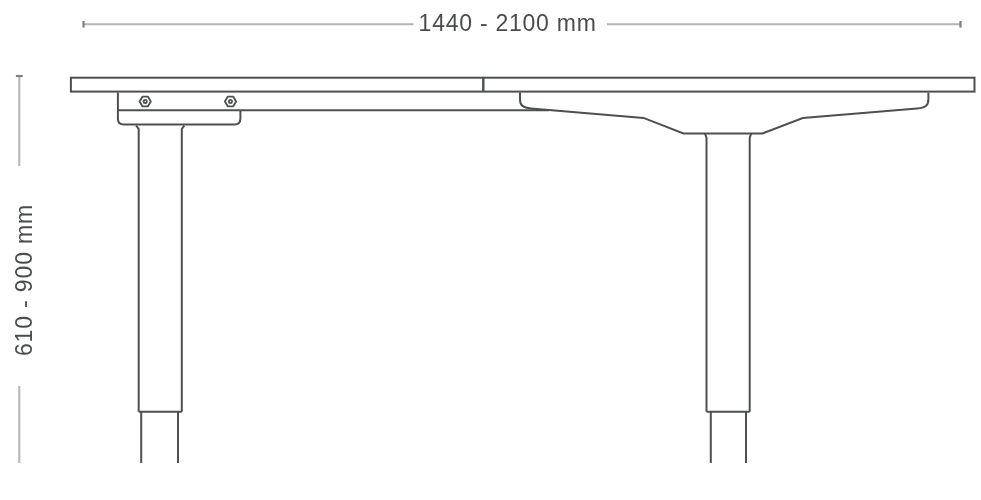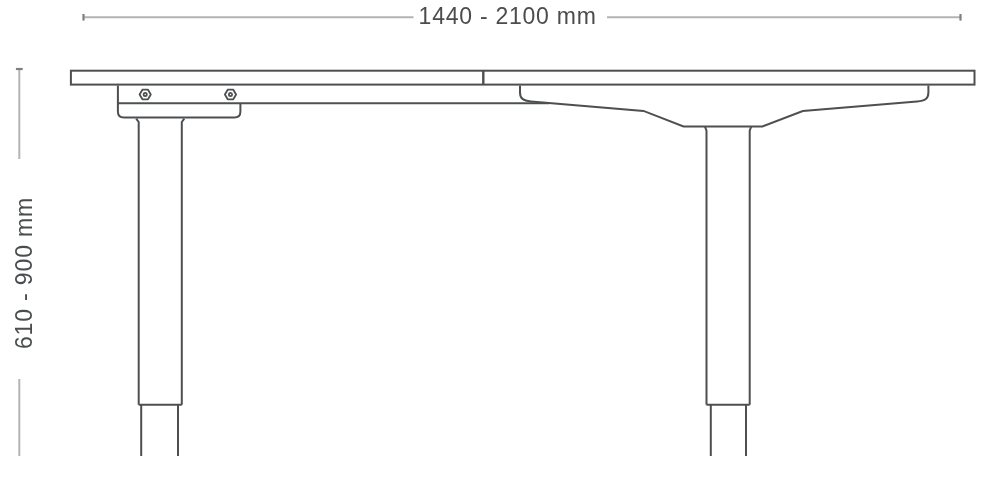--- a/index.html
+++ b/index.html
@@ -1,16 +1,16 @@
 <!DOCTYPE html>
 <html><head>
 <meta charset="utf-8">
 <style>
   html,body{margin:0;padding:0;background:#ffffff;}
-  .wrap{width:981px;height:456px;position:relative;overflow:hidden;background:#fff;}
+  .wrap{width:981px;height:456px;position:relative;overflow:hidden;background:#fff;margin-top:7px;}
   text{font-family:"Liberation Sans",sans-serif;}
 </style>
 </head>
 <body>
 <div class="wrap">
 <svg width="981" height="500" viewBox="0 0 981 500" xmlns="http://www.w3.org/2000/svg">
 
   <rect x="0" y="0" width="981" height="500" fill="#ffffff"></rect>
 
   <line x1="83" y1="17.3" x2="413.5" y2="17.3" stroke="#b2b4b5" stroke-width="2"></line>

